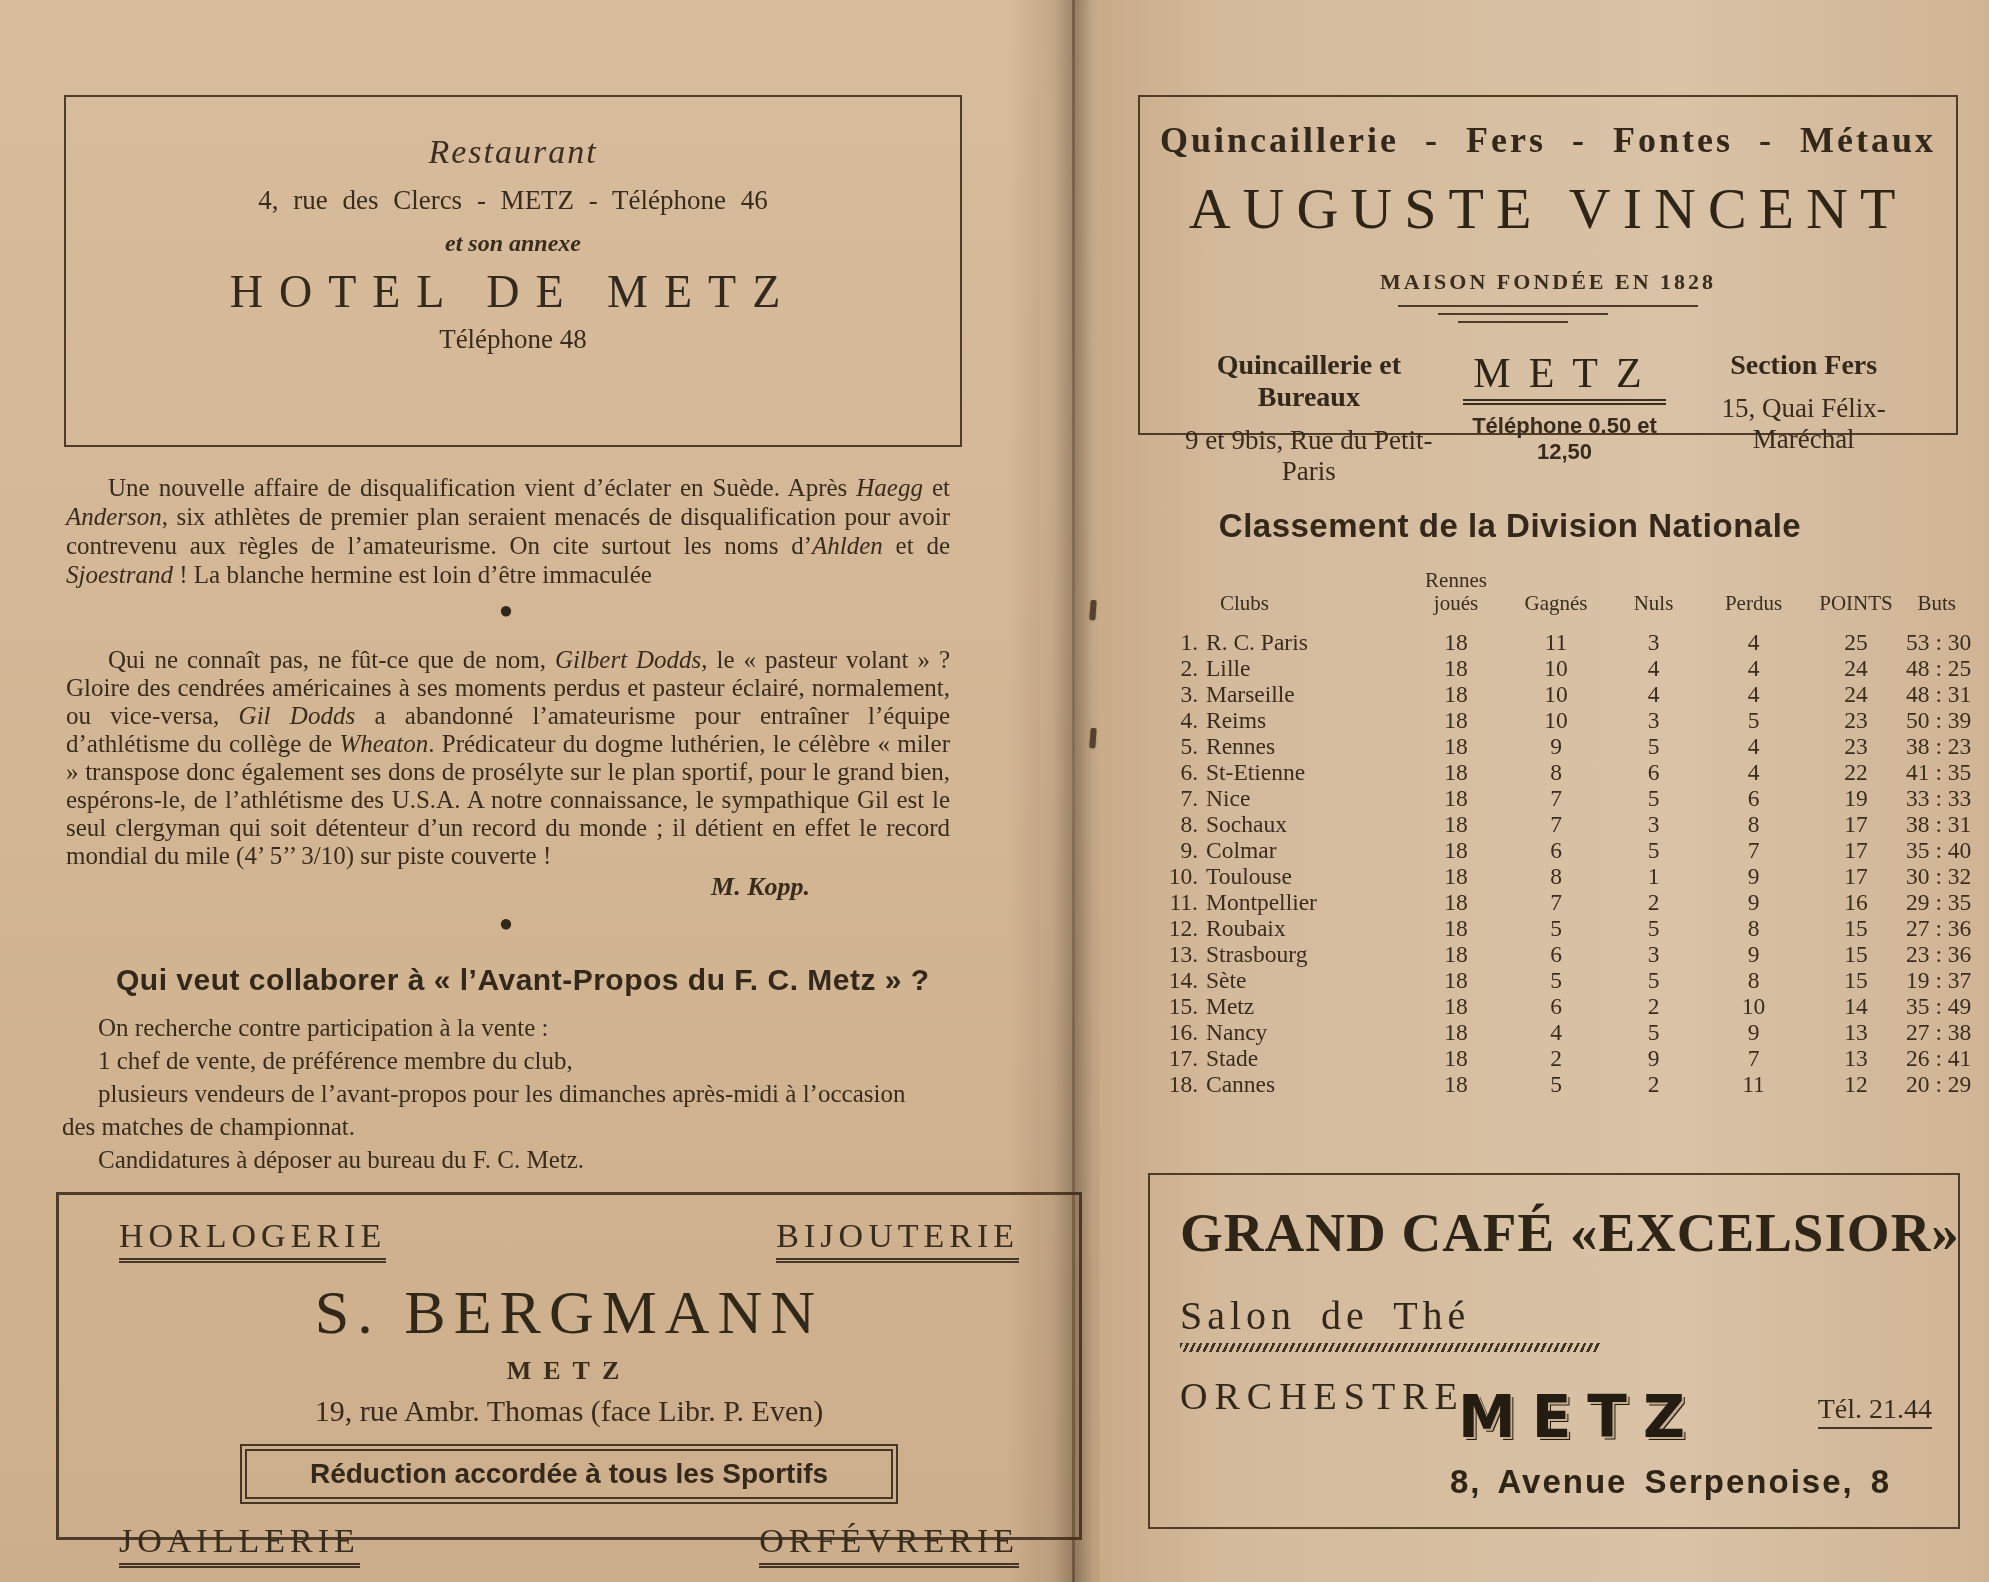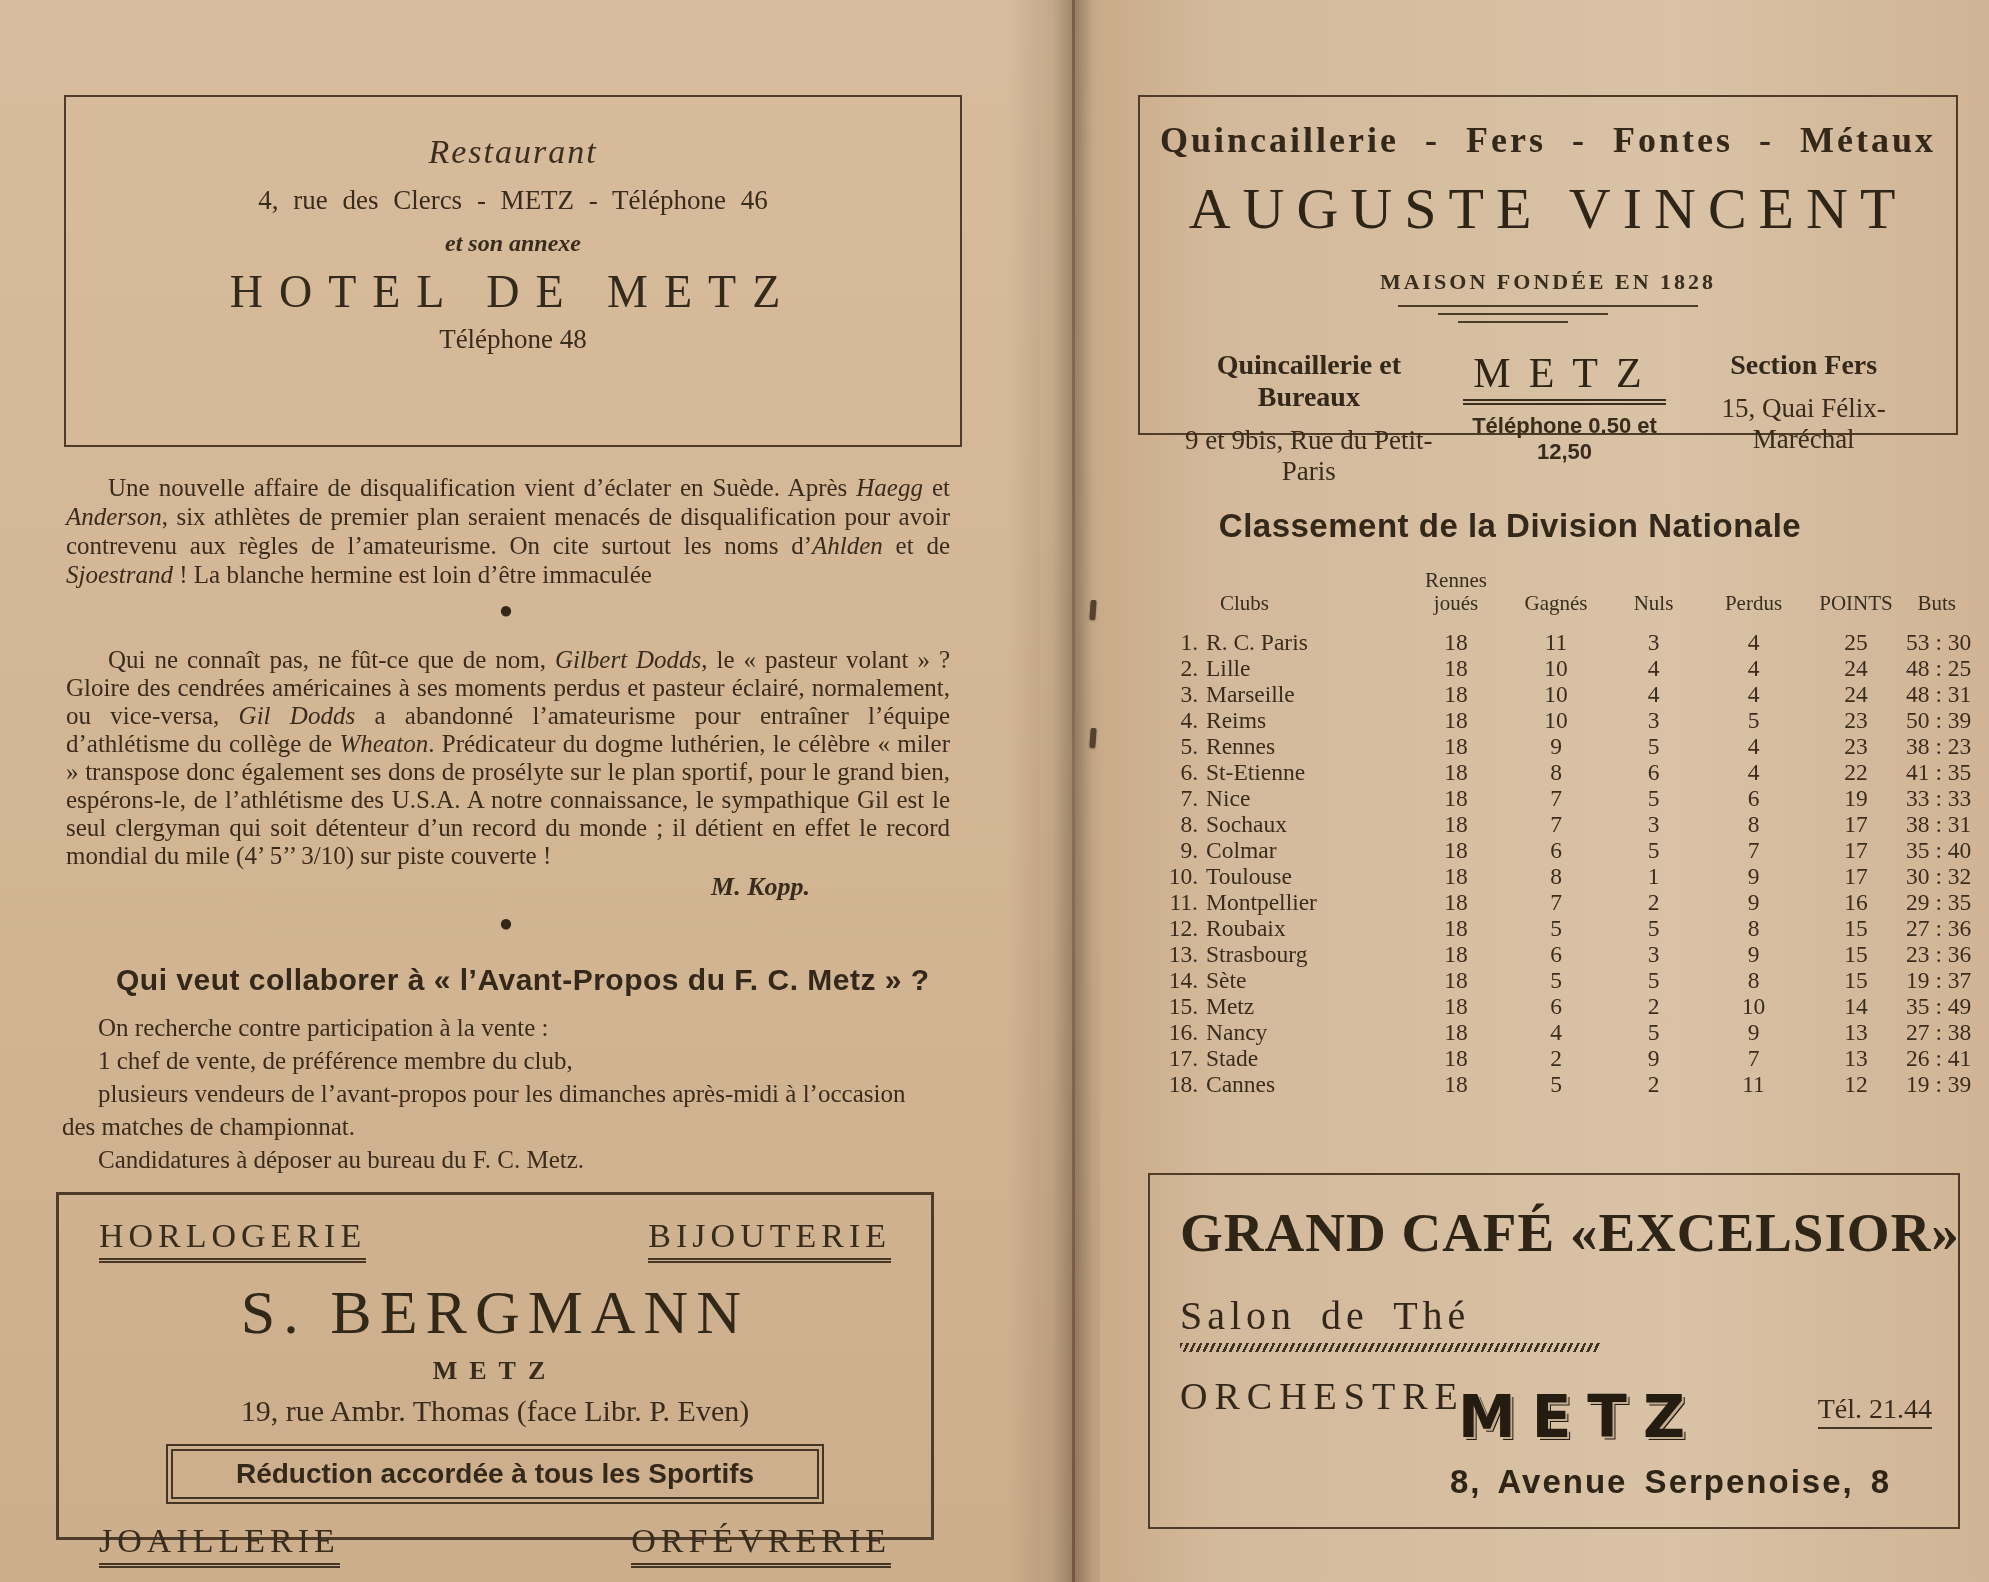--- a/index.html
+++ b/index.html
@@ -37,21 +37,21 @@
 
   .article{width:884px;margin:26px 0 0 66px;font-size:25px;line-height:29px;text-align:justify;text-indent:42px;color:#3a2c1d;}
   .article.second{line-height:28px;margin-top:22px;}
   .signature{width:884px;margin-left:66px;text-align:right;padding-right:140px;box-sizing:border-box;font-size:26px;font-weight:bold;font-style:italic;margin-top:2px;}
 
   .collab-title{margin:26px 0 0 116px;font-family:"Liberation Sans","DejaVu Sans",sans-serif;font-weight:bold;font-size:30px;color:#33281a;letter-spacing:0.5px;}
   .collab-line{width:900px;margin-left:62px;font-size:25px;line-height:33px;}
   .collab-line.ind{padding-left:36px;}
   .collab-line.first{margin-top:14px;}
 
-  .berg-box{margin:16px 0 0 56px;width:878px;height:348px;padding:22px 40px;box-sizing:border-box;border-width:3px;}
+  .berg-box{margin:16px 0 0 56px;width:1026px;height:348px;padding:22px 60px;box-sizing:border-box;border-width:3px;}
   .berg-row{display:flex;justify-content:space-between;font-size:34px;letter-spacing:5px;color:#382c1d;}
   .dbl-ul{border-bottom:5px double #453524;padding-bottom:3px;}
   .berg-name{text-align:center;font-size:62px;letter-spacing:8px;margin-top:14px;color:#322818;}
   .berg-city{text-align:center;font-size:26px;font-weight:bold;letter-spacing:12px;margin-top:8px;}
   .berg-addr{text-align:center;font-size:30px;margin-top:8px;}
   .berg-banner-outer{margin:16px auto 0;width:648px;border:2px solid #453524;padding:3px;}
   .berg-banner-inner{border:2px solid #453524;text-align:center;font-family:"Liberation Sans","DejaVu Sans",sans-serif;font-weight:bold;font-size:28px;padding:7px 6px;color:#33281a;}
   .berg-row.bottom{margin-top:18px;}
 
   
@@ -377,21 +377,21 @@
     </div>
 
     <div class="st-row">
       <span class="c-rank">18.</span>
       <span class="c-club">Cannes</span>
       <span class="c-num">18</span>
       <span class="c-num">5</span>
       <span class="c-num">2</span>
       <span class="c-num">11</span>
       <span class="c-num">12</span>
-      <span class="c-goals">19 : 39</span>
+      <span class="c-goals">20 : 29</span>
     </div>
   </div>
   </div>
 
   <div class="ex-box boxed">
     <div class="ex-title">GRAND CAFÉ «EXCELSIOR»</div>
     <div>
       <span class="ex-salon">Salon de Thé</span>
       <div class="ex-wavy"></div>
     </div>

